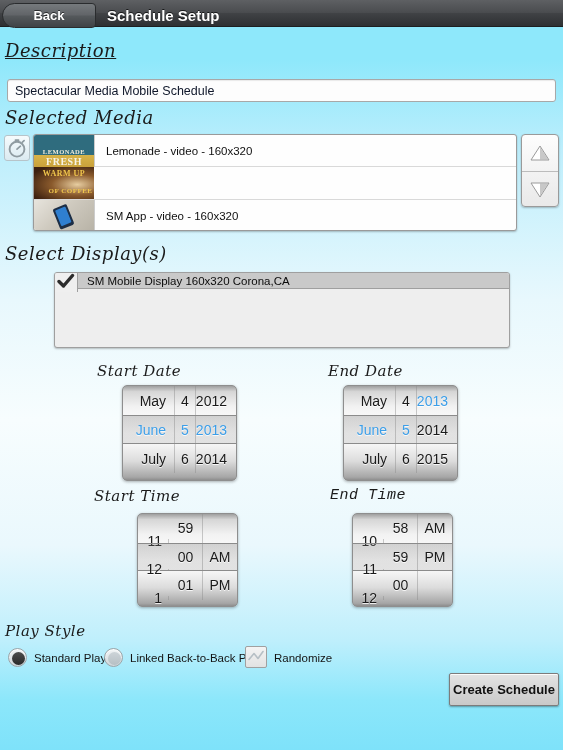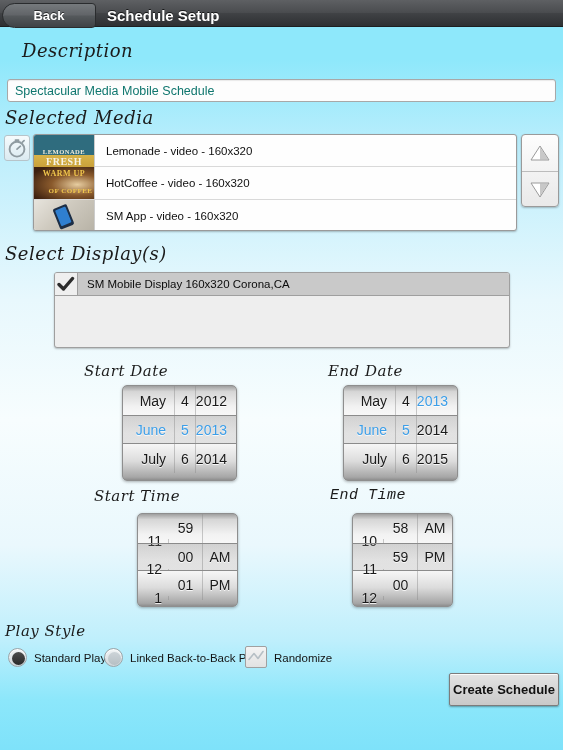--- a/index.html
+++ b/index.html
@@ -74,21 +74,21 @@
   .desc-input {
     position: absolute;
     left: 7px; top: 79px;
     width: 549px; height: 23px;
     background: #fdfdfd;
     border: 1px solid #a8a8a8;
     border-radius: 3px;
     display: flex; align-items: center;
     padding-left: 7px;
     font-size: 12.5px;
-    color: #0f766e;
+    color: #0f172a;
     box-shadow: inset 0 1px 1px rgba(0,0,0,.08);
   }
 
   
   .media-box {
     position: absolute;
     left: 33px; top: 134px;
     width: 484px; height: 97px;
     background: #fefefe;
     border: 1px solid #9a9a9a;
@@ -157,21 +157,21 @@
     left: 54px; top: 272px;
     width: 456px; height: 76px;
     background: #eeeeee;
     border: 1px solid #9f9f9f;
     border-radius: 3px;
     box-shadow: 0 1px 2px rgba(0,0,0,.25);
     overflow: hidden;
   }
   .display-row {
     display: flex; align-items: center;
-    height: 23px;
+    height: 16px;
     background: #c9c9c9;
     border-bottom: 1px solid #9f9f9f;
   }
   .chk {
     width: 23px; height: 22px;
     flex: 0 0 23px;
     background: #efefef;
     border-right: 1px solid #9f9f9f;
     display: flex; align-items: center; justify-content: center;
   }
@@ -274,21 +274,21 @@
 </head>
 <body>
 
 <div class="titlebar">
   <div class="back-btn">
     <span>Back</span>
   </div>
   <div class="title-text">Schedule Setup</div>
 </div>
 
-<div class="script-label" style="left:22px; top:40px;">Description</div>
+<div class="script-label" style="left:5px; top:40px;text-decoration:underline;">Description</div>
 
 <div class="desc-input">
   <span>Spectacular Media Mobile Schedule</span>
 </div>
 
 <div class="script-label" style="left:5px; top:107px;">Selected Media</div>
 
 <div class="timer-icon">
   <svg width="24" height="24" viewBox="0 0 24 24" aria-hidden="true">
     <circle cx="12" cy="13.2" r="7.4" fill="none" stroke="#8f9ba1" stroke-width="1.9"></circle>
@@ -306,21 +306,20 @@
       <div class="thumb-label" style="top:13px; font-size:6.5px; color:#f2ecd9;">LEMONADE</div>
     </div>
     <div class="media-text">Lemonade - video - 160x320</div>
   </div>
 
   <div class="media-row" style="border-bottom:1px solid #d9d9d9;">
     <div class="thumb" style="background:radial-gradient(ellipse at 72% 55%, #e7cda0 0%, #8a5a2c 42%, #3d2110 85%);">
       <div class="thumb-label" style="top:2px; font-size:8px; color:#f0c64c;">WARM UP</div>
       <div class="thumb-label" style="top:20px; font-size:7px; color:#f0c64c;padding-left:13px;">OF COFFEE</div>
     </div>
-    <div class="media-text">HotCoffee - video - 160x320</div>
   </div>
 
   <div class="media-row">
     <div class="thumb" style="background:linear-gradient(135deg,#e7e4dd 0%,#cfcabf 45%,#b7b2a6 100%);">
       <svg width="60" height="32" viewBox="0 0 60 32" aria-hidden="true">
         <rect x="22" y="6" width="15" height="22" rx="2" transform="rotate(-22 29 17)" fill="#1d2e45"></rect>
         <rect x="24" y="8" width="11" height="17" rx="1" transform="rotate(-22 29 17)" fill="#2f7fd0"></rect>
       </svg>
     </div>
     <div class="media-text">SM App - video - 160x320</div>
@@ -349,21 +348,21 @@
   <div class="display-row">
     <div class="chk">
       <svg width="18" height="16" viewBox="0 0 18 16" aria-hidden="true">
         <polyline points="2,8.5 6.5,13 15.5,2.5" fill="none" stroke="#2c2c2c" stroke-width="3.4" stroke-linecap="round" stroke-linejoin="round"></polyline>
       </svg>
     </div>
     <div class="display-row-text">SM Mobile Display  160x320  Corona,CA</div>
   </div>
 </div>
 
-<div class="script-label sm" style="left:84px; top:362px;">Start Date</div>
+<div class="script-label sm" style="left:97px; top:362px;">Start Date</div>
 
 <div class="picker date-picker" style="left:122px; top:385px; width:115px; height:96px;">
   <div class="pick-row">
     <div class="pick-cell c0">May</div>
     <div class="pick-cell c1">4</div>
     <div class="pick-cell c2">2012</div>
   </div>
   <div class="pick-row selected">
     <div class="pick-cell c0 blue">June</div>
     <div class="pick-cell c1 blue">5</div>

